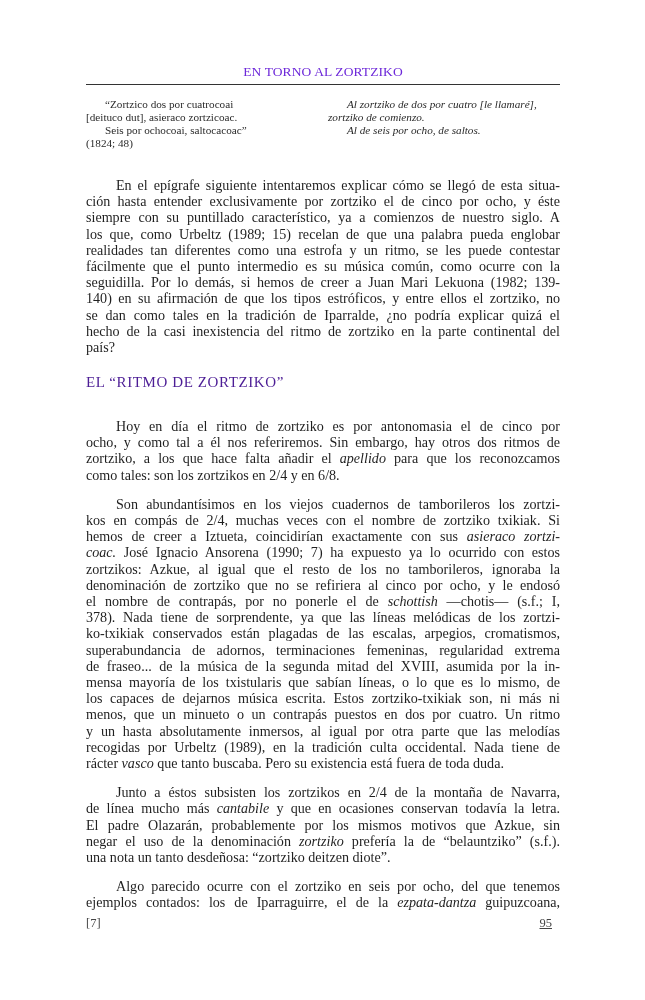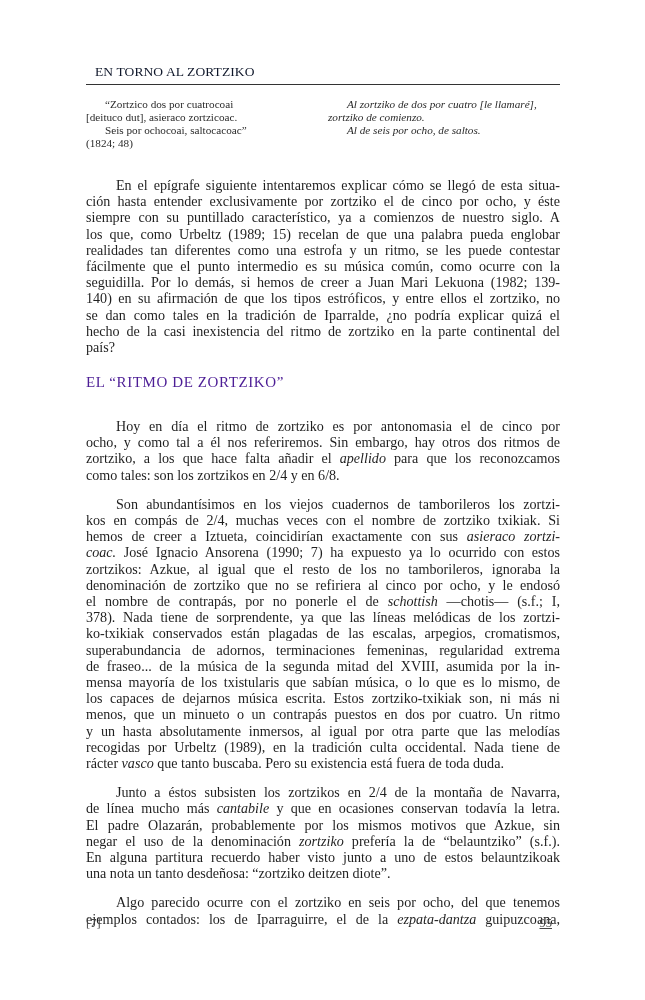--- a/index.html
+++ b/index.html
@@ -1,20 +1,20 @@
 <!DOCTYPE html>
 <html><head>
 <meta charset="utf-8">
 <style>
   html, body { margin: 0; padding: 0; background: #ffffff; }
   body { width: 645px; height: 1000px; position: relative; overflow: hidden;
          font-family: "Liberation Serif", "DejaVu Serif", serif; color: #222; }
   .page { position: absolute; left: 0; top: 0; width: 645px; height: 1000px; }
-  .running-head { position: absolute; left: 95px; width: 474px; top: 64px;
-         text-align: left; font-size: 13.5px; letter-spacing: 0.1px; color: #0f172a; }
+  .running-head { position: absolute; left: 86px; width: 474px; top: 64px;
+         text-align: center; font-size: 13.5px; letter-spacing: 0.1px; color: #6d28d9; }
   .rule { position: absolute; left: 86px; width: 474px; top: 84px; height: 0;
          border-top: 1.2px solid #333; }
   .epigraph { position: absolute; top: 98px; font-size: 11.2px; line-height: 13px; color: #2a2a2a; }
   .epi-left { left: 86px; width: 230px; }
   .epi-right { left: 328px; width: 240px; font-style: italic; }
   .epigraph p { margin: 0; }
   .epigraph .ind { text-indent: 19px; }
   .body-text { position: absolute; left: 86px; width: 474px; font-size: 14.1px;
          line-height: 16.2px; text-align: justify; color: #1f1f1f; }
   .body-text .line { display: block; text-align: justify; text-align-last: justify; white-space: nowrap; }
@@ -74,32 +74,31 @@
       <span class="line">kos en compás de 2/4, muchas veces con el nombre de zortziko txikiak. Si</span>
       <span class="line">hemos de creer a Iztueta, coincidirían exactamente con sus <i>asieraco zortzi-</i></span>
       <span class="line"><i>coac.</i> José Ignacio Ansorena (1990; 7) ha expuesto ya lo ocurrido con estos</span>
       <span class="line">zortzikos: Azkue, al igual que el resto de los no tamborileros, ignoraba la</span>
       <span class="line">denominación de zortziko que no se refiriera al cinco por ocho, y le endosó</span>
       <span class="line">el nombre de contrapás, por no ponerle el de <i>schottish</i> —chotis— (s.f.; I,</span>
       <span class="line">378). Nada tiene de sorprendente, ya que las líneas melódicas de los zortzi-</span>
       <span class="line">ko-txikiak conservados están plagadas de las escalas, arpegios, cromatismos,</span>
       <span class="line">superabundancia de adornos, terminaciones femeninas, regularidad extrema</span>
       <span class="line">de fraseo... de la música de la segunda mitad del XVIII, asumida por la in-</span>
-      <span class="line">mensa mayoría de los txistularis que sabían música, o lo que es lo mismo, de</span>
+      <span class="line">mensa mayoría de los txistularis que sabían líneas, o lo que es lo mismo, de</span>
       <span class="line">los capaces de dejarnos música escrita. Estos zortziko-txikiak son, ni más ni</span>
       <span class="line">menos, que un minueto o un contrapás puestos en dos por cuatro. Un ritmo</span>
       <span class="line">y un hasta absolutamente inmersos, al igual por otra parte que las melodías</span>
       <span class="line">recogidas por Urbeltz (1989), en la tradición culta occidental. Nada tiene de</span>
       <span class="line last">rácter <i>vasco</i> que tanto buscaba. Pero su existencia está fuera de toda duda.</span>
       <span class="para-gap"></span>
       <span class="line ind1">Junto a éstos subsisten los zortzikos en 2/4 de la montaña de Navarra,</span>
       <span class="line">de línea mucho más <i>cantabile</i> y que en ocasiones conservan todavía la letra.</span>
       <span class="line">El padre Olazarán, probablemente por los mismos motivos que Azkue, sin</span>
       <span class="line">negar el uso de la denominación <i>zortziko</i> prefería la de “belauntziko” (s.f.).</span>
-      <span class="line">En alguna partitura recuerdo haber visto junto a uno de estos belauntzikoak</span>
       <span class="line last">una nota un tanto desdeñosa: “zortziko deitzen diote”.</span>
       <span class="para-gap"></span>
       <span class="line ind1">Algo parecido ocurre con el zortziko en seis por ocho, del que tenemos</span>
       <span class="line">ejemplos contados: los de Iparraguirre, el de la <i>ezpata-dantza</i> guipuzcoana,</span>
     </div>
 
   <div class="folio-left">[7]</div>
   <div class="folio-right">95</div>
 </div>
 

